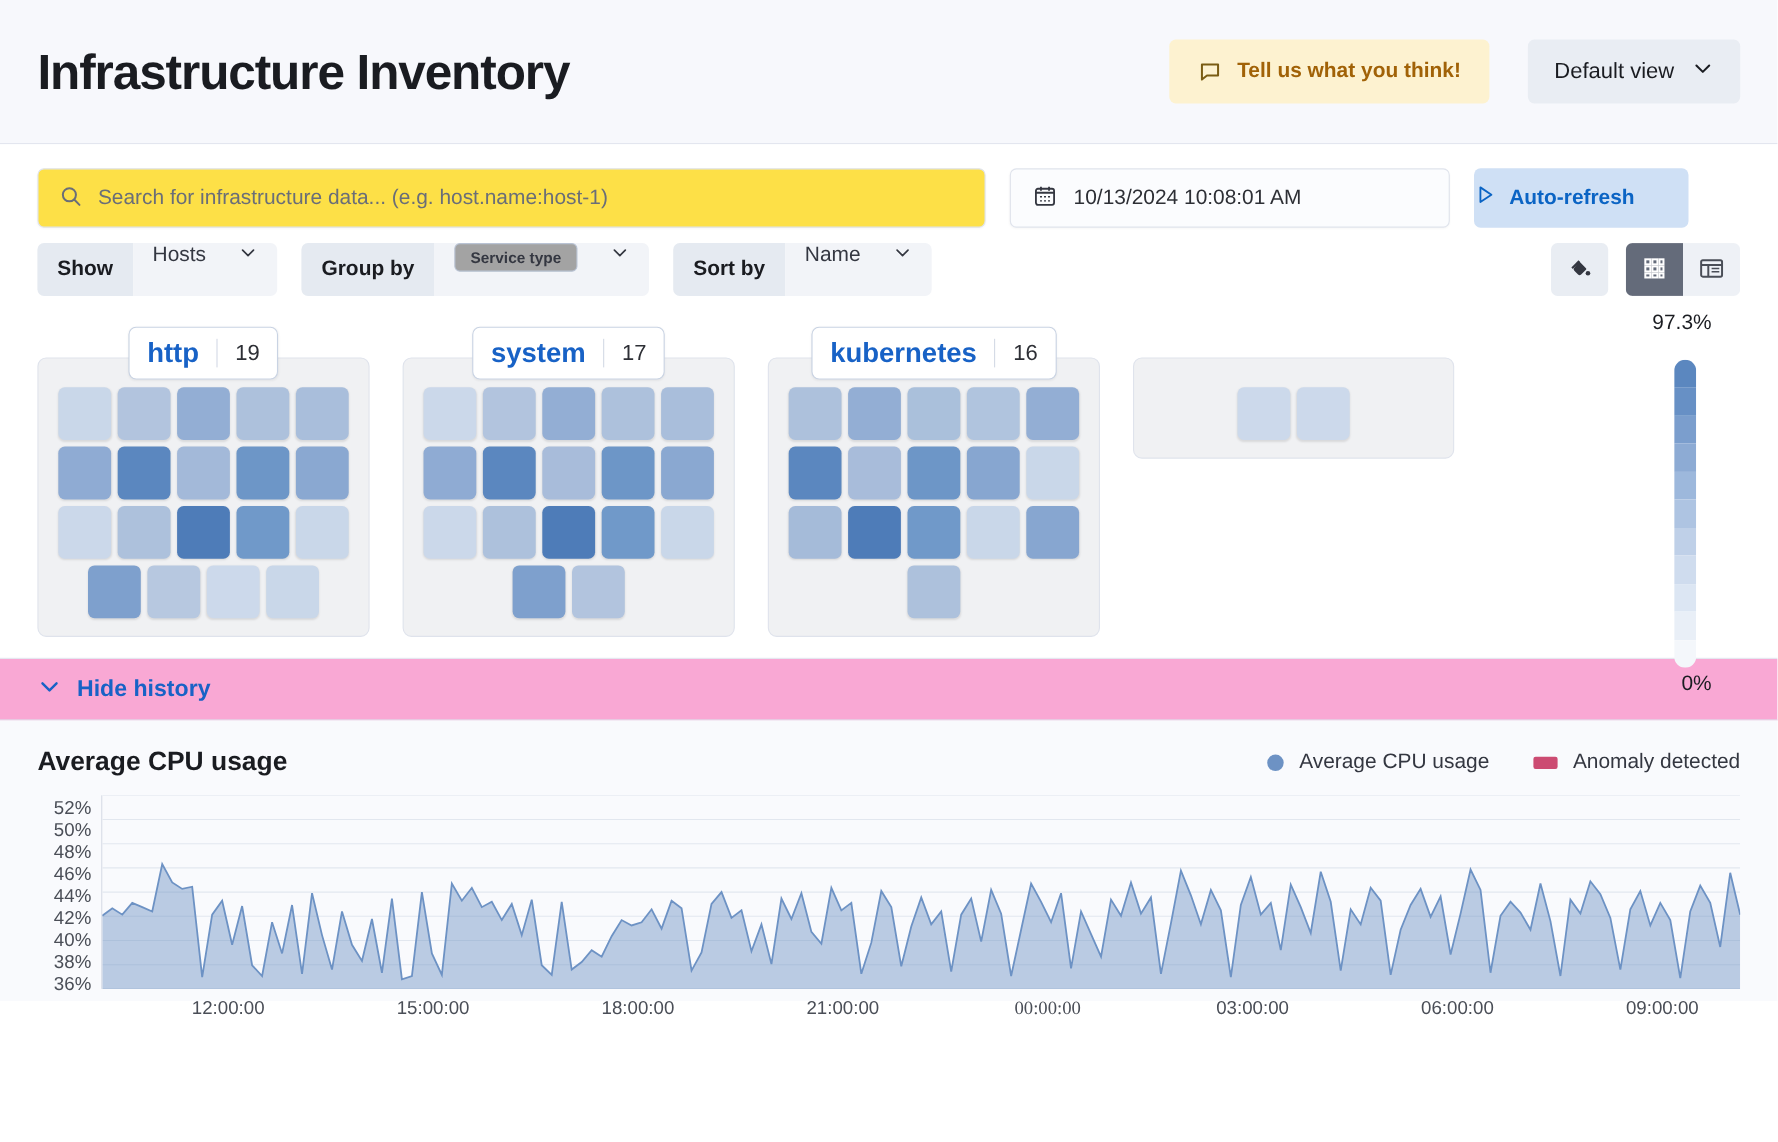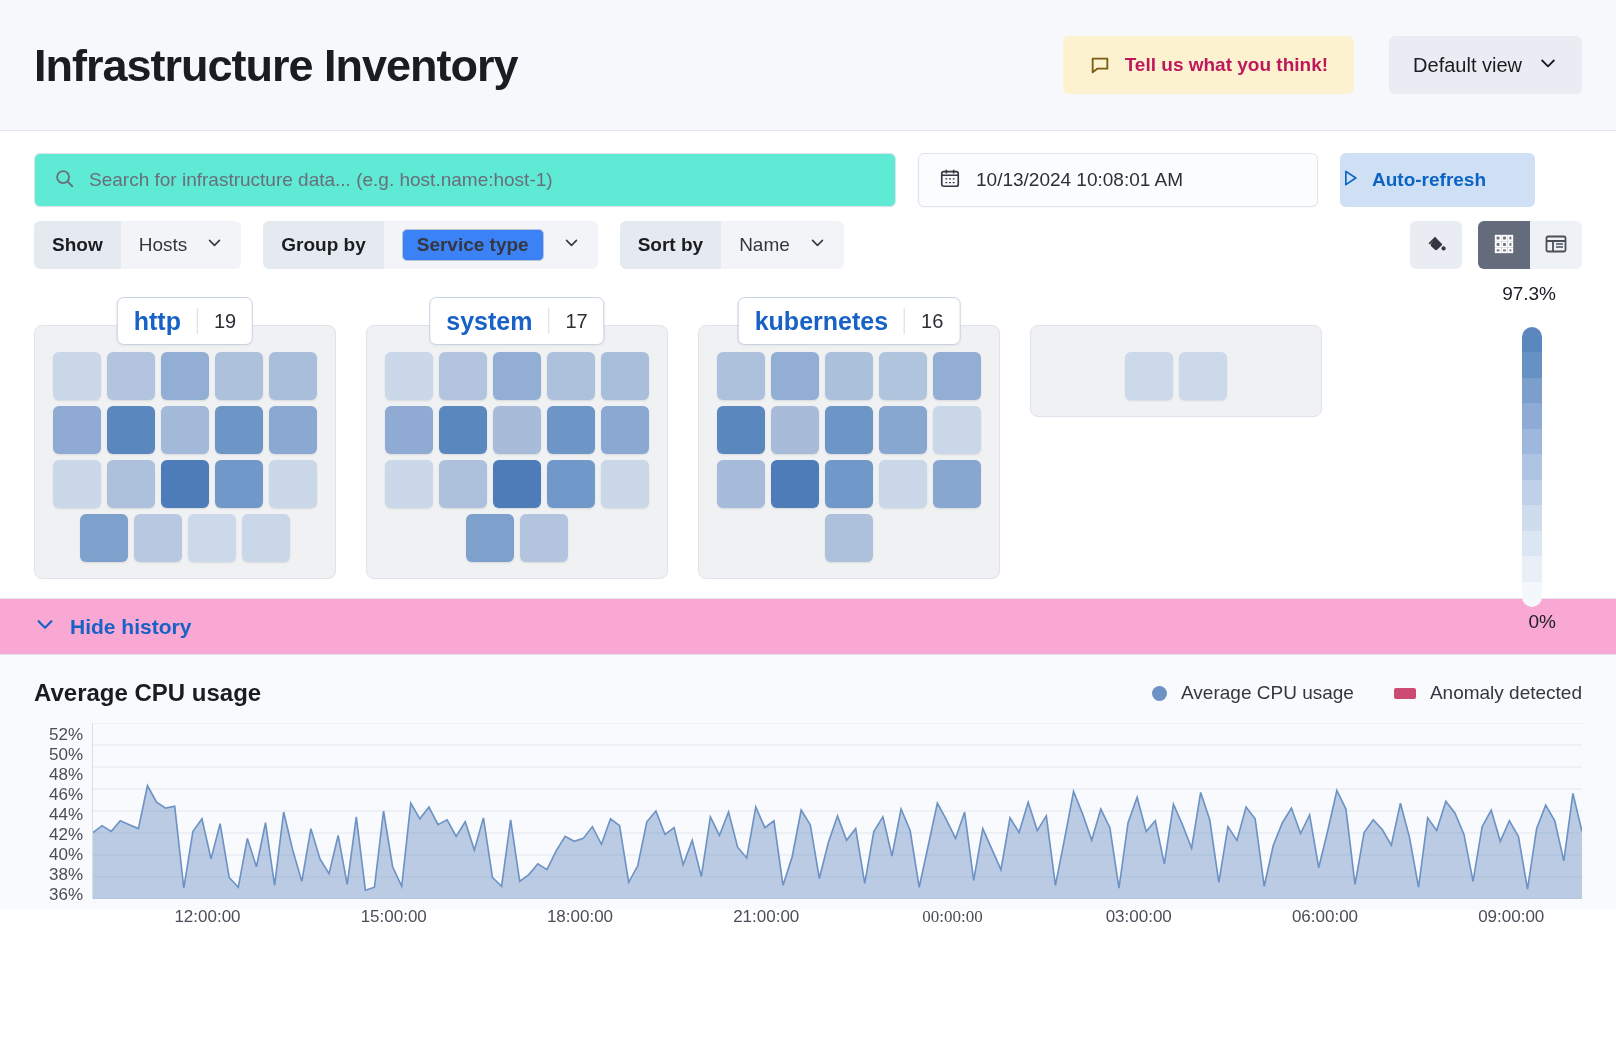--- a/index.html
+++ b/index.html
@@ -18,21 +18,21 @@
     border-bottom: 1px solid #e3e6ef;
     display: flex; align-items: center; justify-content: space-between;
     padding: 0 34px 0 34px;
   }
   .page-title {
     font-size: 45px; font-weight: 700; letter-spacing: -1px;
     color: #1a1c21; line-height: 1;
   }
   .header-right { display: flex; align-items: center; gap: 35px; }
   .feedback-btn {
-    background: #fdf2d0; color: #be185d;
+    background: #fdf2d0; color: #a16207;
     border-radius: 6px; height: 58px;
     display: flex; align-items: center; gap: 14px;
     padding: 0 26px; font-size: 19px; font-weight: 600;
     cursor: pointer; border: none;
   }
   .feedback-btn svg { display:block; }
   .view-btn {
     background: #e9edf3; color: #1a1c21;
     border-radius: 6px; height: 58px;
     display: flex; align-items: center; gap: 16px;
@@ -40,21 +40,21 @@
     cursor: pointer; border: none;
   }
 
   
   .querybar {
     display: flex; align-items: center; gap: 22px;
     padding: 22px 34px 0 34px;
   }
   .search-box {
     flex: 0 0 862px; height: 54px;
-    background: #5eead4; border: 1px solid #dfe3ec;
+    background: #fde047; border: 1px solid #dfe3ec;
     border-radius: 6px; display: flex; align-items: center;
     padding: 0 18px; gap: 14px;
     box-shadow: 0 1px 2px rgba(0,0,0,.03);
   }
   .search-placeholder { color: #6a6e78; font-size: 19px; }
   .date-box {
     flex: 0 0 400px; height: 54px;
     background: #fbfcfe; border: 1px solid #dfe3ec;
     border-radius: 6px; display: flex; align-items: center;
     padding: 0 20px; gap: 15px;
@@ -78,28 +78,28 @@
     margin-right: 22px; border-radius: 6px; overflow: visible;
   }
   .flabel {
     background: #e5eaf1; color: #1a1c21;
     font-weight: 700; font-size: 19px;
     height: 48px; display: flex; align-items: center;
     padding: 0 18px; border-radius: 6px 0 0 6px;
   }
   .fvalue {
     background: #f2f4f8; height: 48px;
-    display: flex; align-items: center; gap: 19px;
+    display: flex; align-items: flex-start; gap: 30px;
     padding: 0 18px; font-size: 19px; color: #343741;
     border-radius: 0 6px 6px 0; cursor: pointer;
   }
   .fvalue.boxed .pill {
-    border: 1px solid #b9c3d4; background: #3b82f6;
+    border: 1px solid #b9c3d4; background: #a3a3a3;
     border-radius: 5px; padding: 4px 14px;
-    font-weight: 700; font-size: 19px;
+    font-weight: 700; font-size: 14px;
   }
   .toolbar-right {
     position: absolute; right: 34px; top: 14px;
     display: flex; align-items: center; gap: 16px;
   }
   .icon-btn {
     width: 52px; height: 48px; border-radius: 6px;
     background: #e9edf3; display: flex; align-items: center; justify-content: center;
     cursor: pointer; border: none;
   }

